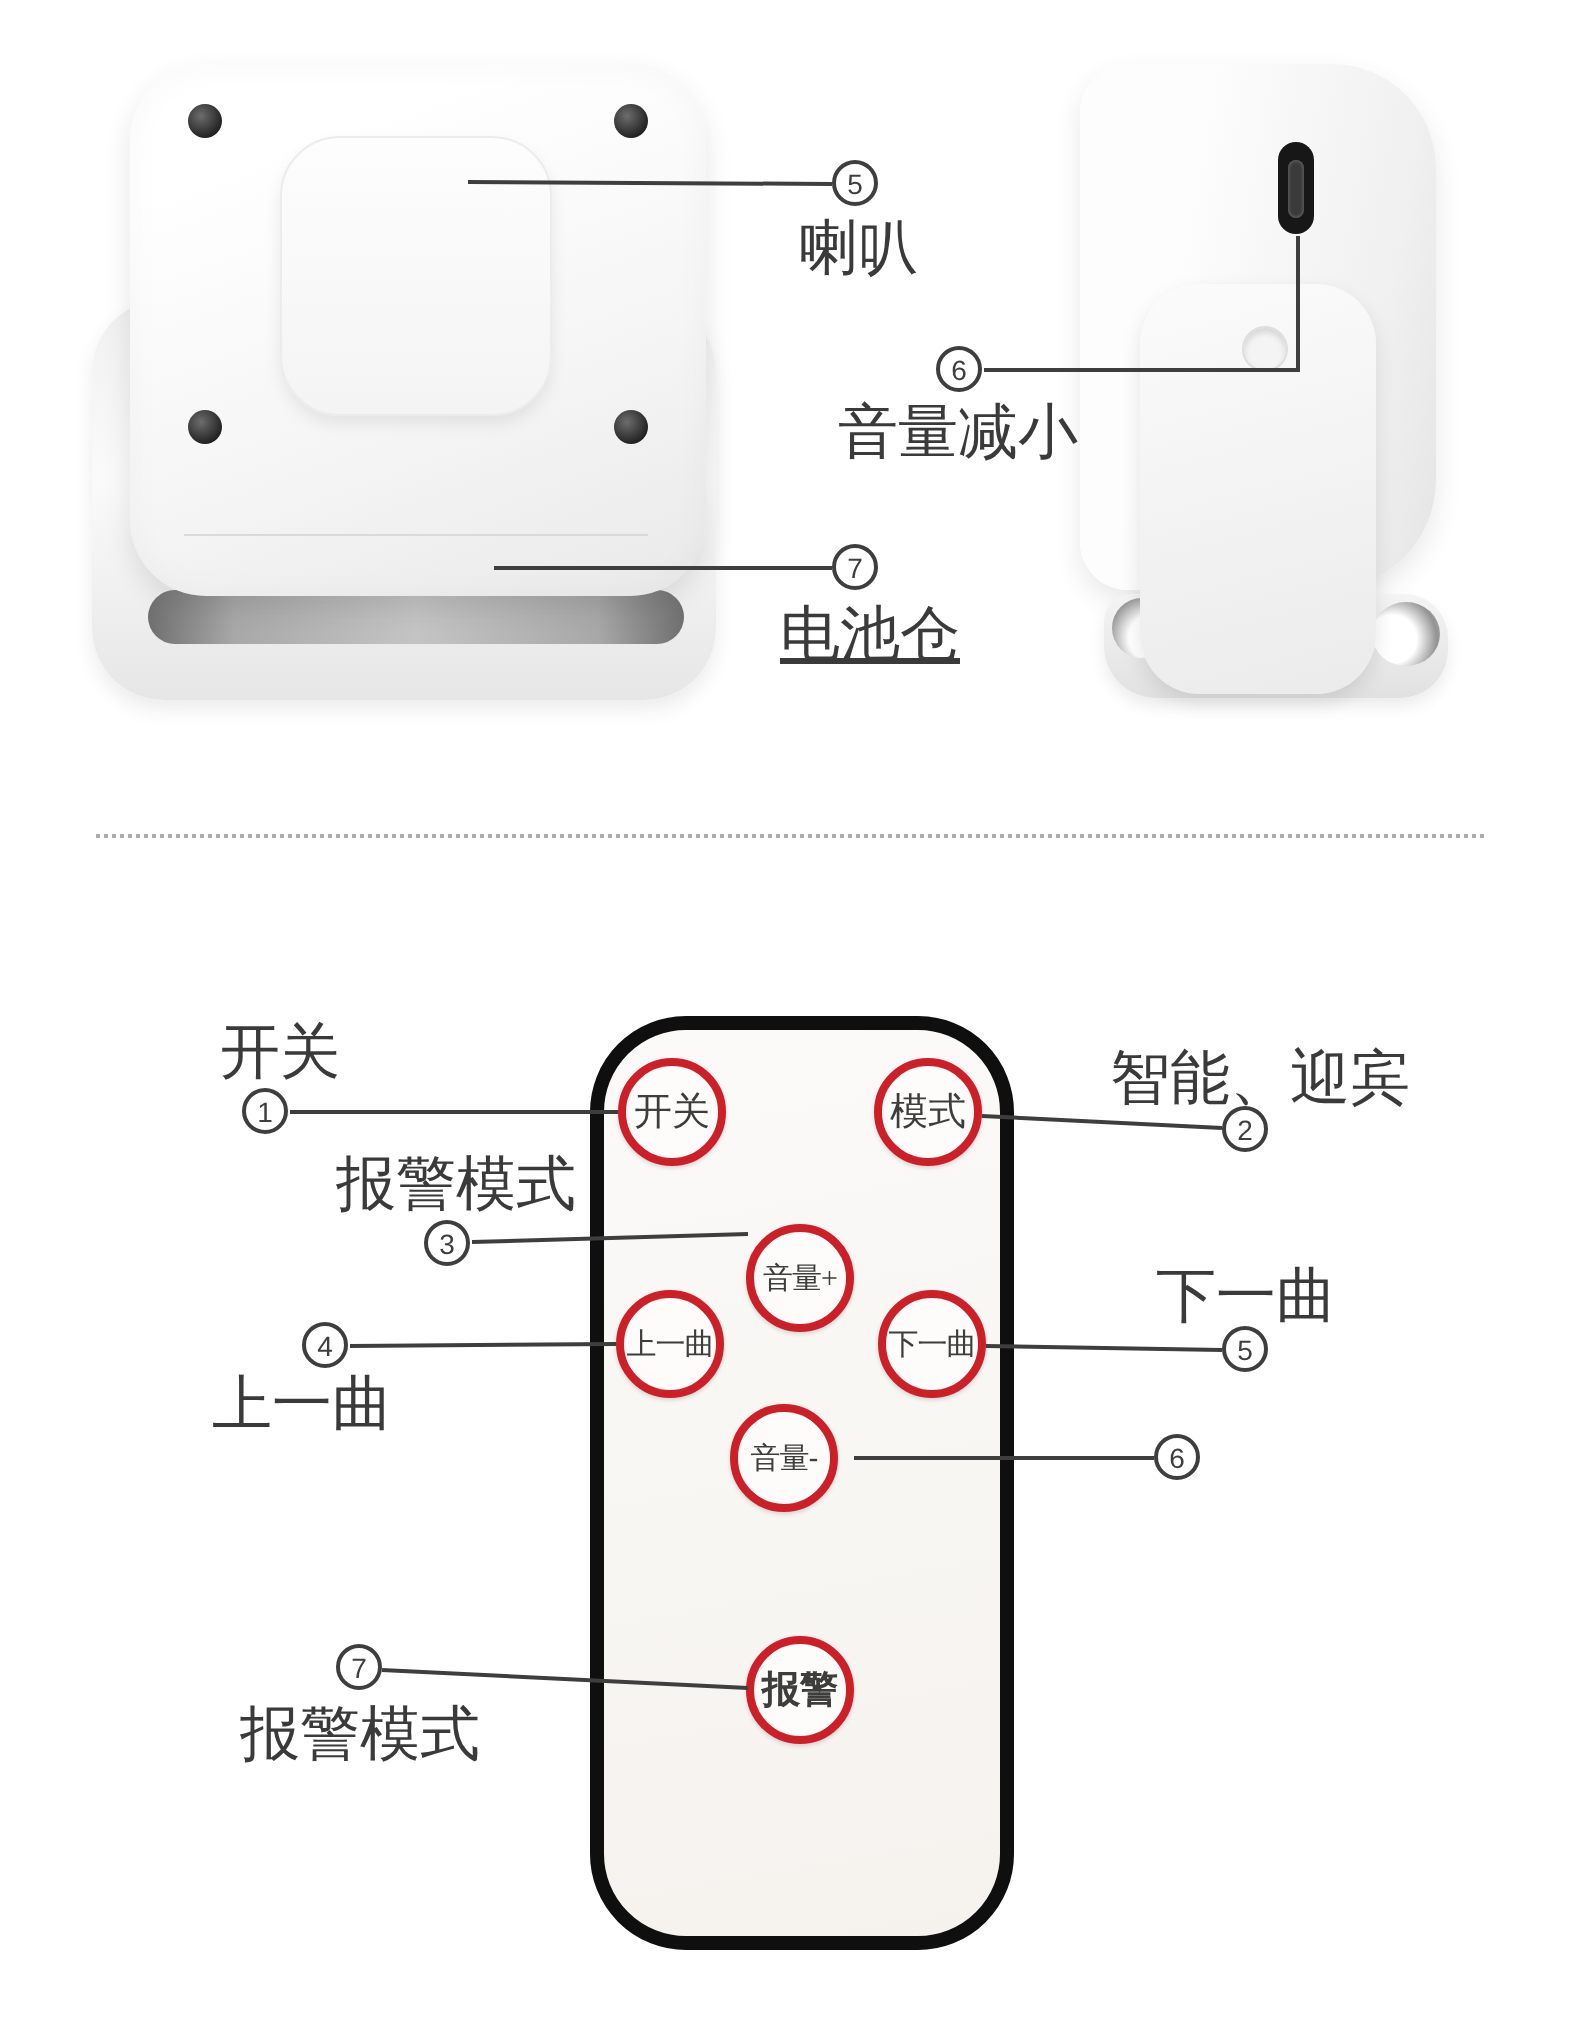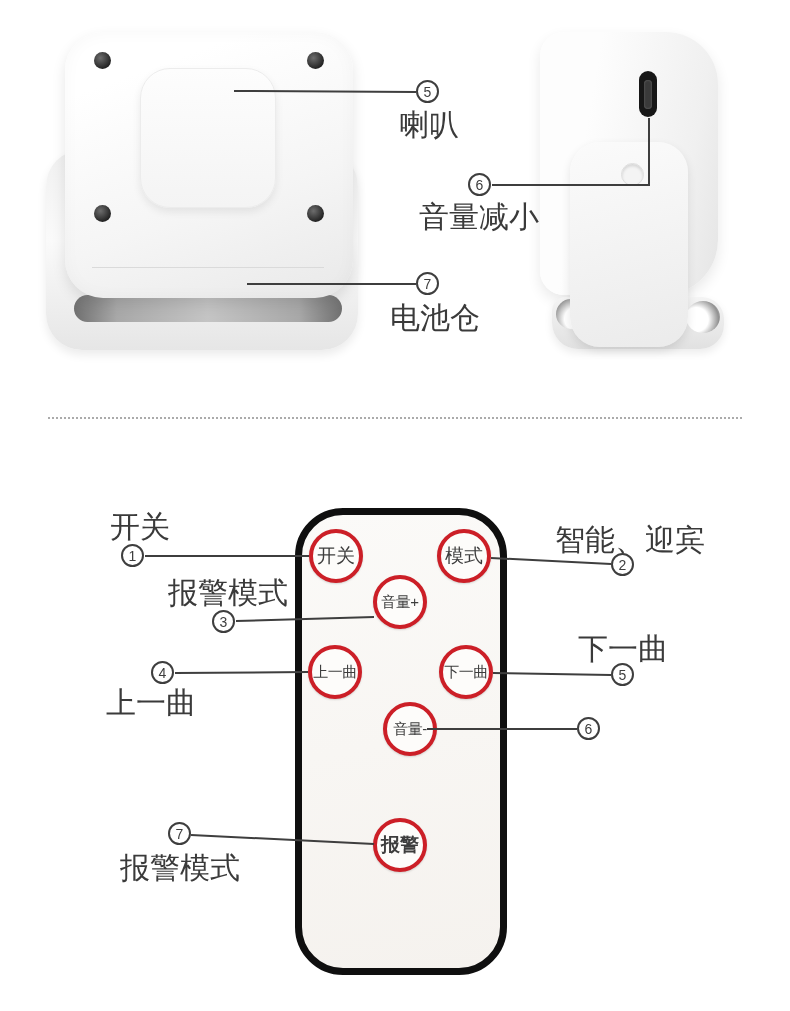--- a/index.html
+++ b/index.html
@@ -106,32 +106,32 @@
       <line x1="191" y1="835" x2="374" y2="844"></line>
     </g>
   </svg>
 
   <div class="abs callout-num" style="left:416px;top:80px;">5</div>
   <div class="abs callout-num" style="left:468px;top:173px;">6</div>
   <div class="abs callout-num" style="left:416px;top:272px;">7</div>
 
   <div class="abs callout-label" style="left:399px;top:108px;">喇叭</div>
   <div class="abs callout-label" style="left:419px;top:200px;">音量减小</div>
-  <div class="abs callout-label" style="left:390px;top:301px;">电池仓</div>
+  <div class="abs callout-label" style="left:390px;top:301px;text-decoration:underline;">电池仓</div>
 
   <div class="abs divider"></div>
 
   <div class="abs remote"></div>
 
   <div class="abs rc-btn rc-lg" style="left:309px;top:529px;">开关</div>
   <div class="abs rc-btn rc-lg" style="left:437px;top:529px;">模式</div>
-  <div class="abs rc-btn rc-sm" style="left:373px;top:575px;">音量+</div>
+  <div class="abs rc-btn rc-sm" style="left:373px;top:612px;font-family:Liberation Serif, serif;">音量+</div>
   <div class="abs rc-btn rc-sm" style="left:308px;top:645px;">上一曲</div>
   <div class="abs rc-btn rc-sm" style="left:439px;top:645px;">下一曲</div>
-  <div class="abs rc-btn rc-sm" style="left:383px;top:702px;">音量-</div>
+  <div class="abs rc-btn rc-sm" style="left:365px;top:702px;">音量-</div>
   <div class="abs rc-btn rc-lg" style="left:373px;top:818px;font-weight:bold;">报警</div>
 
   <div class="abs callout-num" style="left:121px;top:544px;">1</div>
   <div class="abs callout-num" style="left:611px;top:553px;">2</div>
   <div class="abs callout-num" style="left:212px;top:610px;">3</div>
   <div class="abs callout-num" style="left:151px;top:661px;">4</div>
   <div class="abs callout-num" style="left:611px;top:663px;">5</div>
   <div class="abs callout-num" style="left:577px;top:717px;">6</div>
   <div class="abs callout-num" style="left:168px;top:822px;">7</div>
 

